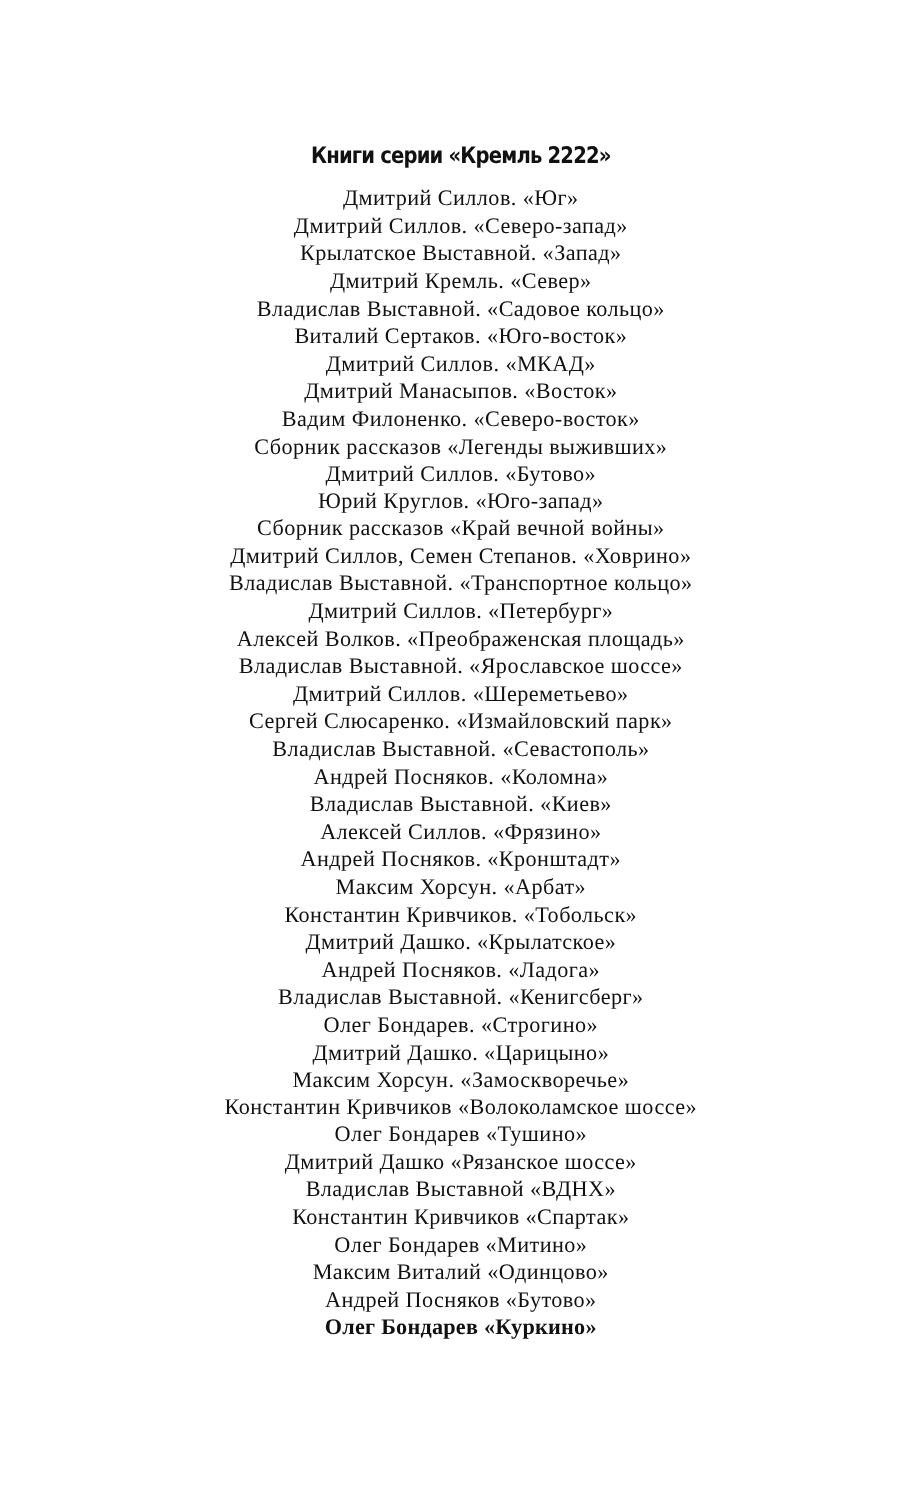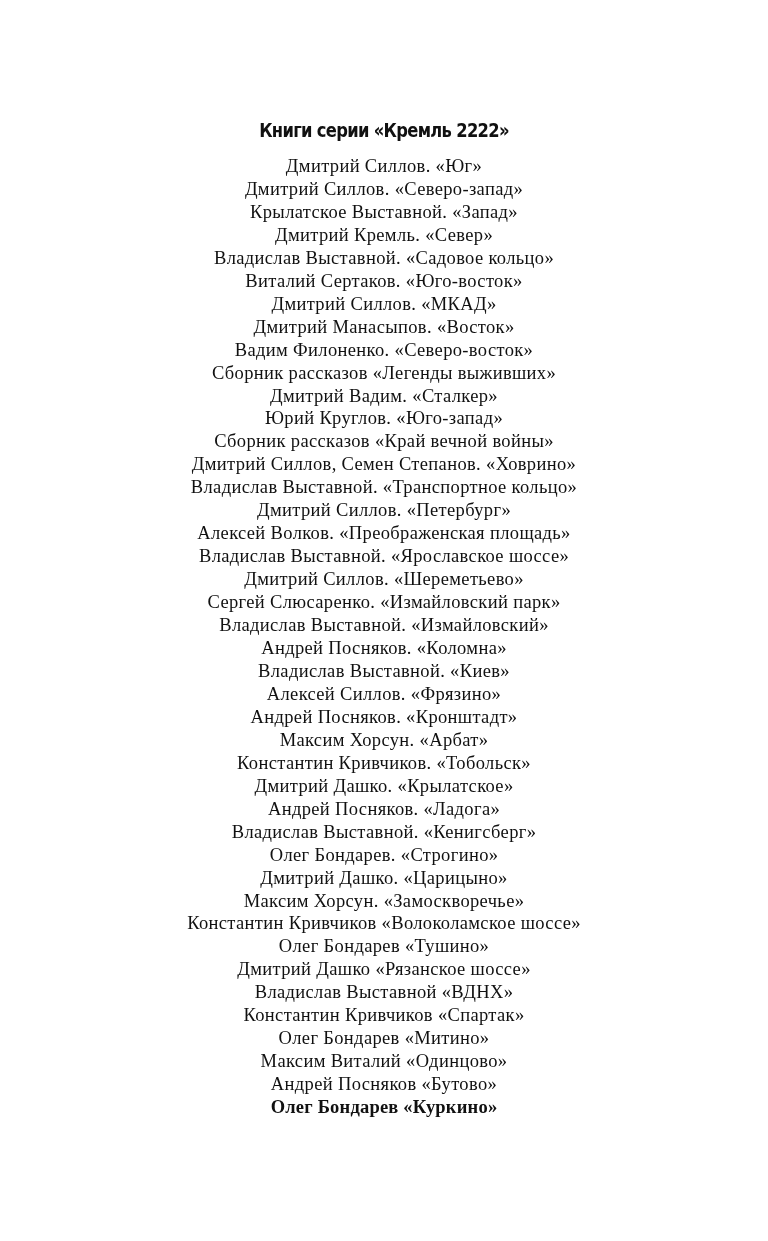--- a/index.html
+++ b/index.html
@@ -69,31 +69,31 @@
     <li>Дмитрий Силлов. «Юг»</li>
     <li>Дмитрий Силлов. «Северо-запад»</li>
     <li>Крылатское Выставной. «Запад»</li>
     <li>Дмитрий Кремль. «Север»</li>
     <li>Владислав Выставной. «Садовое кольцо»</li>
     <li>Виталий Сертаков. «Юго-восток»</li>
     <li>Дмитрий Силлов. «МКАД»</li>
     <li>Дмитрий Манасыпов. «Восток»</li>
     <li>Вадим Филоненко. «Северо-восток»</li>
     <li>Сборник рассказов «Легенды выживших»</li>
-    <li>Дмитрий Вадим. «Сталкер»</li>
+    <li>Дмитрий Силлов. «Бутово»</li>
     <li>Юрий Круглов. «Юго-запад»</li>
     <li>Сборник рассказов «Край вечной войны»</li>
     <li>Дмитрий Силлов, Семен Степанов. «Ховрино»</li>
     <li>Владислав Выставной. «Транспортное кольцо»</li>
     <li>Дмитрий Силлов. «Петербург»</li>
     <li>Алексей Волков. «Преображенская площадь»</li>
     <li>Владислав Выставной. «Ярославское шоссе»</li>
     <li>Дмитрий Силлов. «Шереметьево»</li>
     <li>Сергей Слюсаренко. «Измайловский парк»</li>
-    <li>Владислав Выставной. «Измайловский»</li>
+    <li>Владислав Выставной. «Севастополь»</li>
     <li>Андрей Посняков. «Коломна»</li>
     <li>Владислав Выставной. «Киев»</li>
     <li>Алексей Силлов. «Фрязино»</li>
     <li>Андрей Посняков. «Кронштадт»</li>
     <li>Максим Хорсун. «Арбат»</li>
     <li>Константин Кривчиков. «Тобольск»</li>
     <li>Дмитрий Дашко. «Крылатское»</li>
     <li>Андрей Посняков. «Ладога»</li>
     <li>Владислав Выставной. «Кенигсберг»</li>
     <li>Олег Бондарев. «Строгино»</li>

